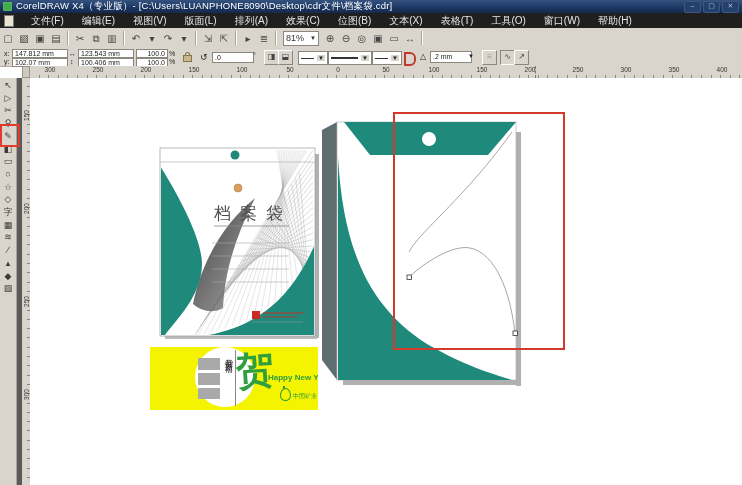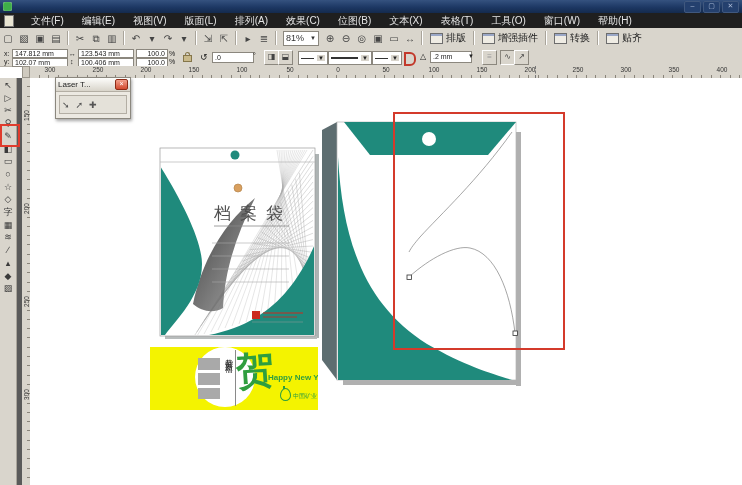--- a/index.html
+++ b/index.html
@@ -107,20 +107,21 @@
   .redrect{position:absolute;left:393px;top:112px;width:172px;height:238px;
     border:2px solid #d43a2b;box-sizing:border-box;z-index:10;}
 </style>
 </head>
 <body>
 
 <div class="screen">
 
   <div class="titlebar">
     <span class="app-icon"></span>
+    <span class="title-text">CorelDRAW X4（专业版）- [C:\Users\LUANPHONE8090\Desktop\cdr文件\档案袋.cdr]</span>
     <span class="winbtns">
       <span class="winbtn">–</span>
       <span class="winbtn">▢</span>
       <span class="winbtn">✕</span>
     </span>
   </div>
 
   <div class="menubar">
     <span class="doc-ico"></span>
     <span id="menu-items" style="display: flex;">
@@ -168,41 +169,20 @@
     </span>
     <span id="tb-zoomicons" style="display:flex;align-items:center;">
         <span class="tbico">⊕</span>
         <span class="tbico">⊖</span>
         <span class="tbico">◎</span>
         <span class="tbico">▣</span>
         <span class="tbico">▭</span>
         <span class="tbico">↔</span>
       </span>
     <span class="tbsep"></span>
-    <span id="tb-plugins" style="display:flex;align-items:center;">
-        <span class="plugbtn">
-          <span class="pico"></span>
-          <span>排版</span>
-        </span>
-        <span class="tbsep"></span>
-        <span class="plugbtn">
-          <span class="pico"></span>
-          <span>增强插件</span>
-        </span>
-        <span class="tbsep"></span>
-        <span class="plugbtn">
-          <span class="pico"></span>
-          <span>转换</span>
-        </span>
-        <span class="tbsep"></span>
-        <span class="plugbtn">
-          <span class="pico"></span>
-          <span>贴齐</span>
-        </span>
-      </span>
   </div>
 
   <div class="propbar">
     <span class="plab" style="left:4px;top:2px;">x:</span>
     <span class="plab" style="left:4px;top:10px;">y:</span>
     <span class="pfield" style="left:12px;top:1px;width:50px;">147.812 mm</span>
     <span class="pfield" style="left:12px;top:10px;width:50px;">102.07 mm</span>
     <span class="plab" style="left:69px;top:2px;">↔</span>
     <span class="plab" style="left:70px;top:10px;">↕</span>
     <span class="pfield" style="left:78px;top:1px;width:50px;">123.543 mm</span>
@@ -390,25 +370,14 @@
     <circle cx="114" cy="33" r="7" fill="#ffffff"></circle>
     <path d="M23,51 C28,140 52,200 112,238 C150,260 178,268 197,274 L23,274 Z" fill="#1f8a7c"></path>
     <path d="M197,26 C163,74 125,109 105,131 C99,138 96,142 94,146" fill="none" stroke="#808080" stroke-width="0.7"></path>
     <path d="M94,171 C115,152 140,139 155,142 C180,147 195,184 200,227" fill="none" stroke="#808080" stroke-width="0.7"></path>
     <rect x="92" y="169" width="4.5" height="4.5" fill="#ffffff" stroke="#333" stroke-width="0.8"></rect>
     <rect x="198" y="225" width="4.5" height="4.5" fill="#ffffff" stroke="#333" stroke-width="0.8"></rect>
   </svg>
 
   <div class="redrect"></div>
 
-  <div class="laser">
-    <div class="cap">
-      <span class="t">Laser T...</span>
-      <span class="x">×</span>
-    </div>
-    <div class="body" id="laser-body">
-        <span class="lic">➘</span>
-        <span class="lic">➚</span>
-        <span class="lic">✚</span>
-      </div>
-  </div>
 
 </div>
 
 </body></html>

